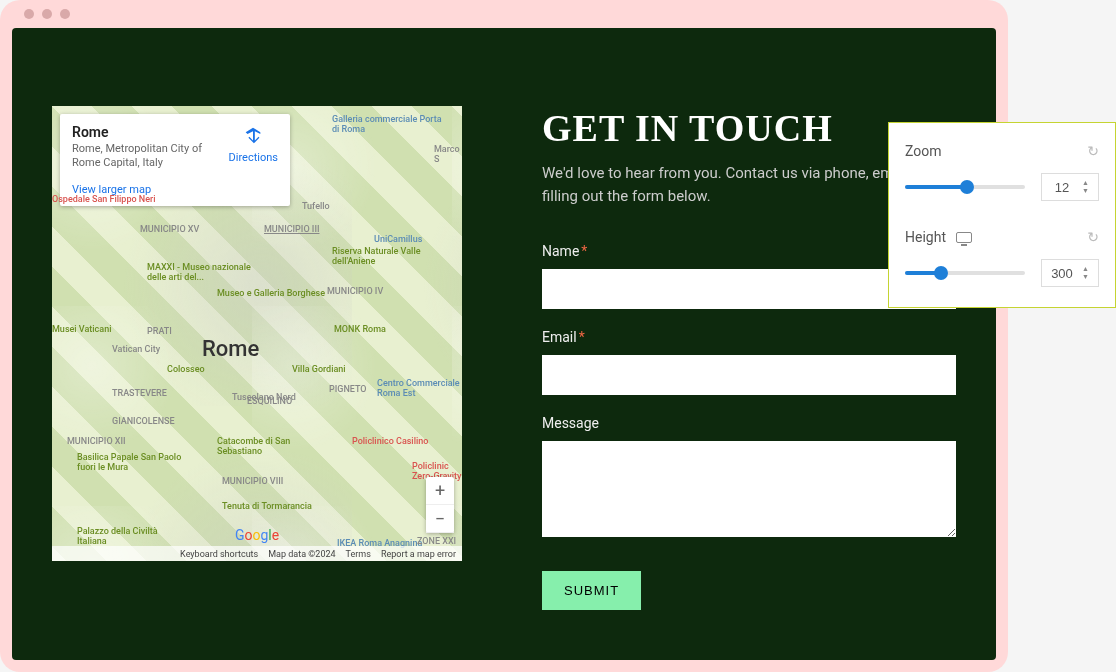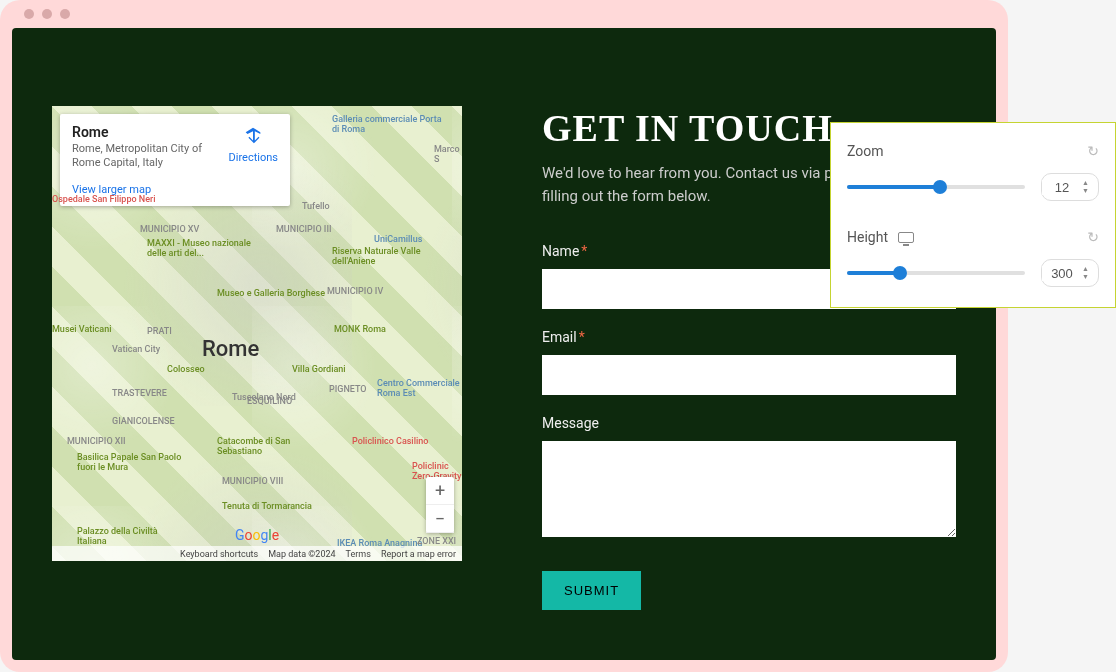--- a/index.html
+++ b/index.html
@@ -192,34 +192,34 @@
     .form-textarea {
       width: 100%;
       height: 96px;
       background: white;
       border: none;
       padding: 10px;
       font-size: 14px;
       resize: both;
     }
     .submit-btn {
-      background: #14b8a6;
+      background: #86efac;
       color: #000;
       border: none;
       padding: 12px 22px;
       font-size: 13px;
       letter-spacing: 1px;
       cursor: pointer;
       margin-top: 10px;
     }
     .settings-panel {
       position: absolute;
       top: 122px;
       right: 0;
-      width: 286px;
+      width: 228px;
       background: white;
       border: 1px solid #c5d432;
       padding: 20px 16px 20px 16px;
     }
     .setting-row {
       margin-bottom: 28px;
     }
     .setting-row:last-child { margin-bottom: 0; }
     .setting-label-row {
       display: flex;
@@ -262,21 +262,21 @@
       transform: translate(-50%, -50%);
       width: 14px;
       height: 14px;
       background: #1e7fd8;
       border-radius: 50%;
     }
     .number-input {
       width: 58px;
       height: 28px;
       border: 1px solid #ddd;
-      border-radius: 10px;
+      border-radius: 0;
       display: flex;
       align-items: center;
     }
     .number-input input {
       width: 40px;
       border: none;
       text-align: center;
       font-size: 13px;
       color: #555;
       outline: none;
@@ -346,23 +346,23 @@
         </div>
         <a class="map-larger-link">View larger map</a>
       </div>
 
       <div id="poi-container">
           <div class="map-poi red" style="top: 88px; left: 0px; max-width: 110px;">Ospedale San Filippo Neri</div>
           <div class="map-poi gray" style="top: 118px; left: 88px; max-width: 110px;">MUNICIPIO XV</div>
           <div class="map-poi blue" style="top: 8px; left: 280px; max-width: 110px;">Galleria commerciale Porta di Roma</div>
           <div class="map-poi gray" style="top: 38px; left: 382px; max-width: 110px;">Marco S</div>
           <div class="map-poi gray" style="top: 95px; left: 250px; max-width: 110px;">Tufello</div>
-          <div class="map-poi gray" style="top: 118px; left: 224px; max-width: 110px;">MUNICIPIO III</div>
+          <div class="map-poi gray" style="top: 118px; left: 212px; max-width: 110px; text-decoration: underline;">MUNICIPIO III</div>
           <div class="map-poi blue" style="top: 128px; left: 322px; max-width: 110px;">UniCamillus</div>
-          <div class="map-poi " style="top: 132px; left: 95px; max-width: 110px;">MAXXI - Museo nazionale delle arti del...</div>
+          <div class="map-poi " style="top: 156px; left: 95px; max-width: 110px;">MAXXI - Museo nazionale delle arti del...</div>
           <div class="map-poi " style="top: 140px; left: 280px; max-width: 110px;">Riserva Naturale Valle dell'Aniene</div>
           <div class="map-poi gray" style="top: 180px; left: 275px; max-width: 110px;">MUNICIPIO IV</div>
           <div class="map-poi " style="top: 182px; left: 165px; max-width: 110px;">Museo e Galleria Borghese</div>
           <div class="map-poi " style="top: 218px; left: 0px; max-width: 110px;">Musei Vaticani</div>
           <div class="map-poi gray" style="top: 220px; left: 95px; max-width: 110px;">PRATI</div>
           <div class="map-poi " style="top: 218px; left: 282px; max-width: 110px;">MONK Roma</div>
           <div class="map-poi gray" style="top: 238px; left: 60px; max-width: 110px;">Vatican City</div>
           <div class="map-poi " style="top: 258px; left: 115px; max-width: 110px;">Colosseo</div>
           <div class="map-poi gray" style="top: 262px; left: 195px; max-width: 110px; margin-top: 28px;">ESQUILINO</div>
           <div class="map-poi " style="top: 258px; left: 240px; max-width: 110px;">Villa Gordiani</div>

